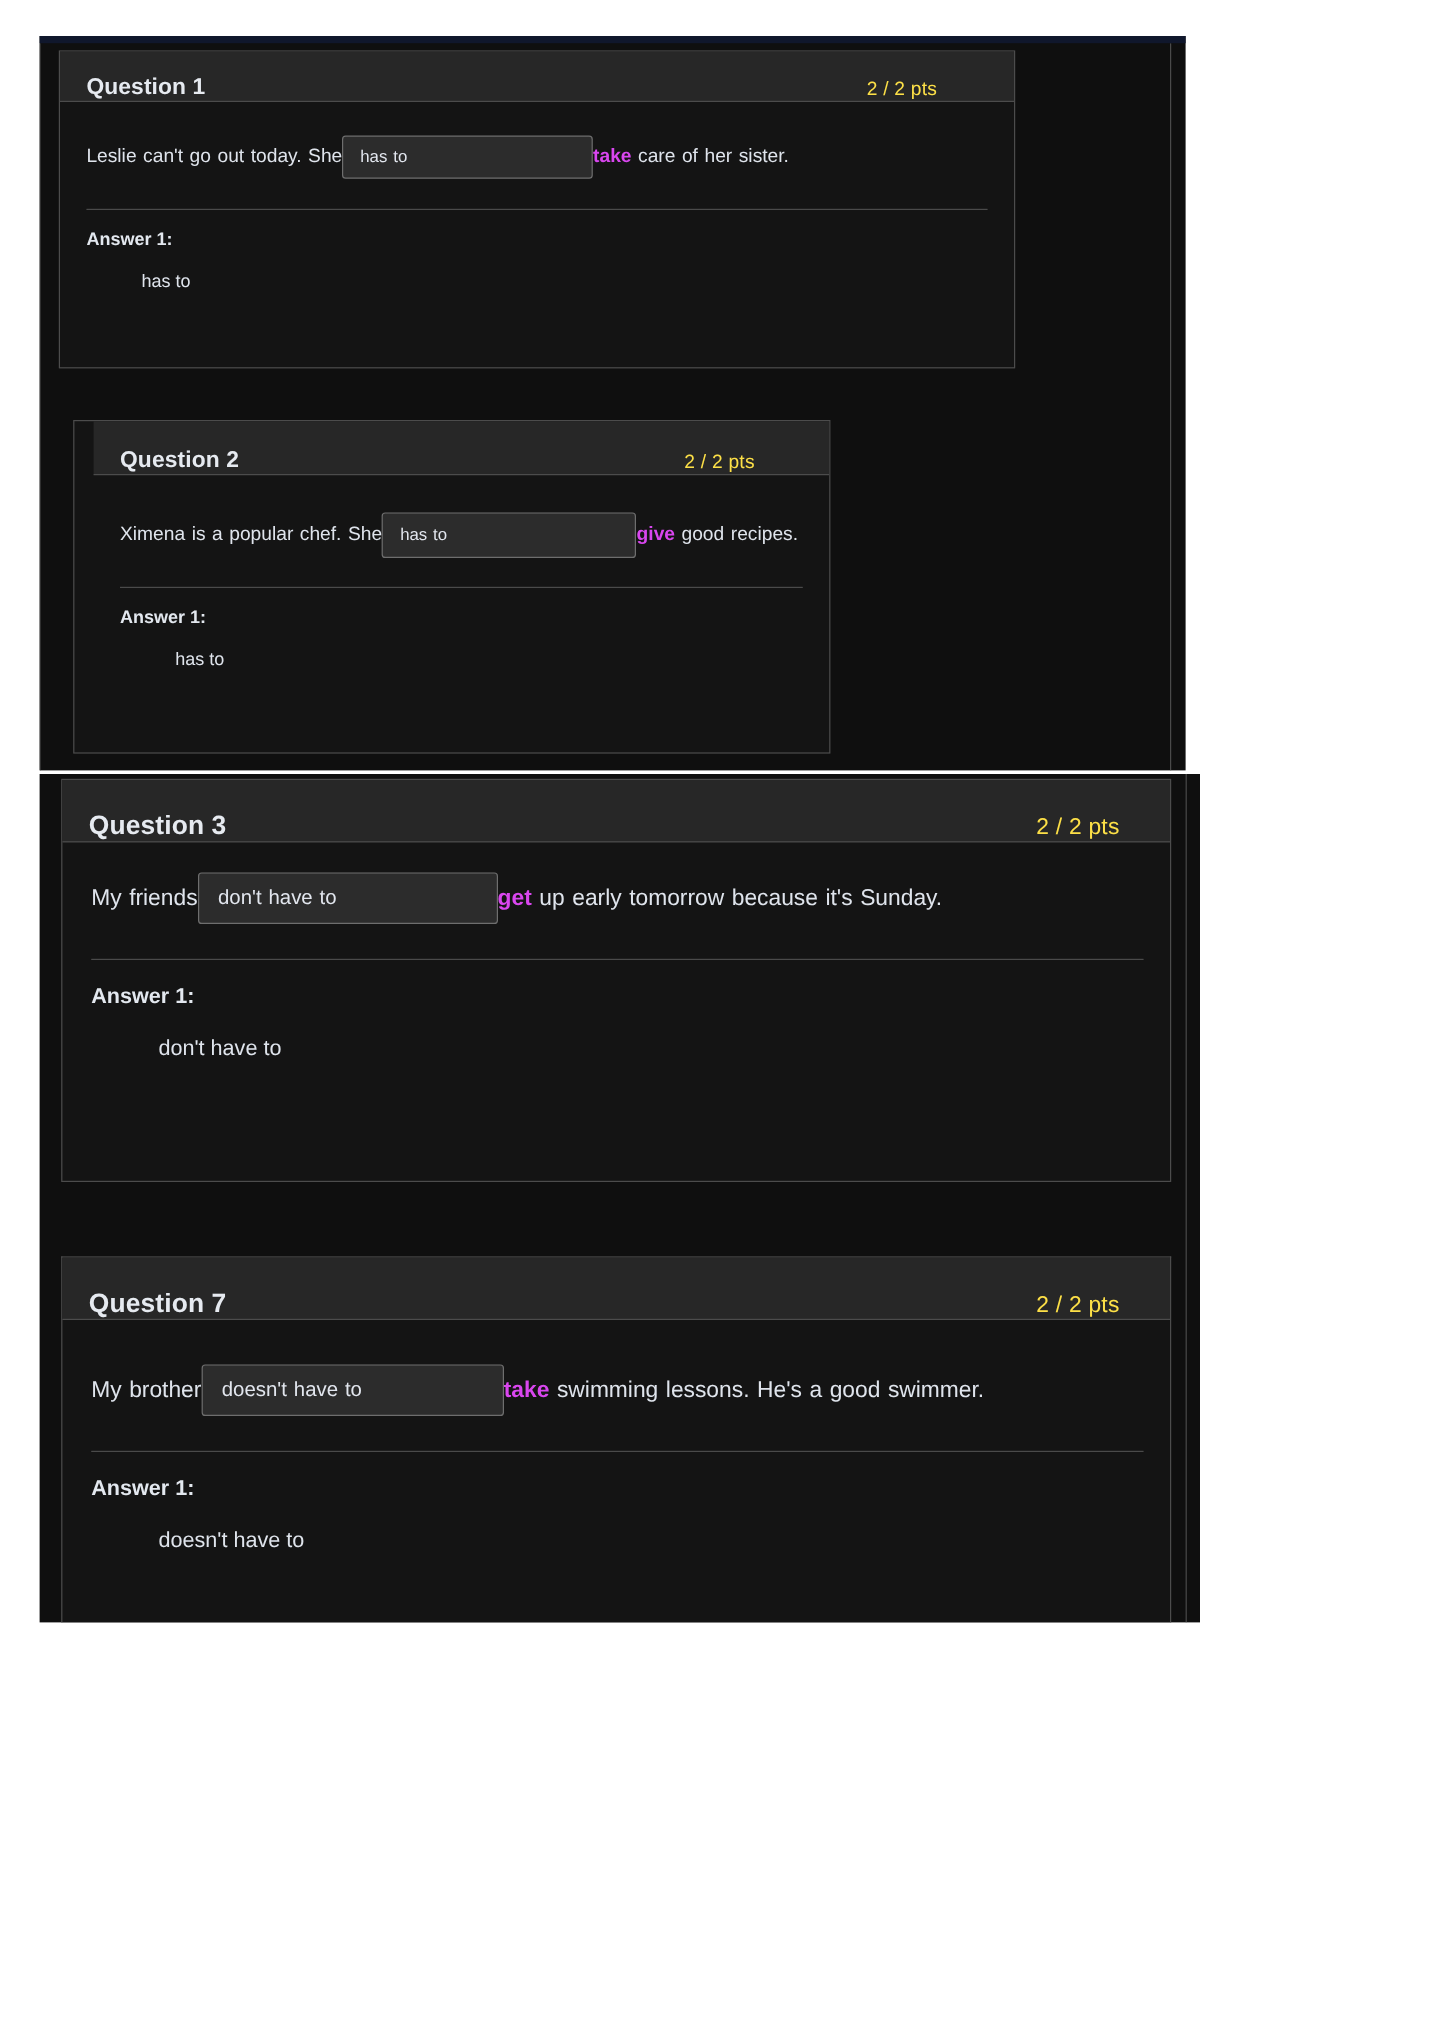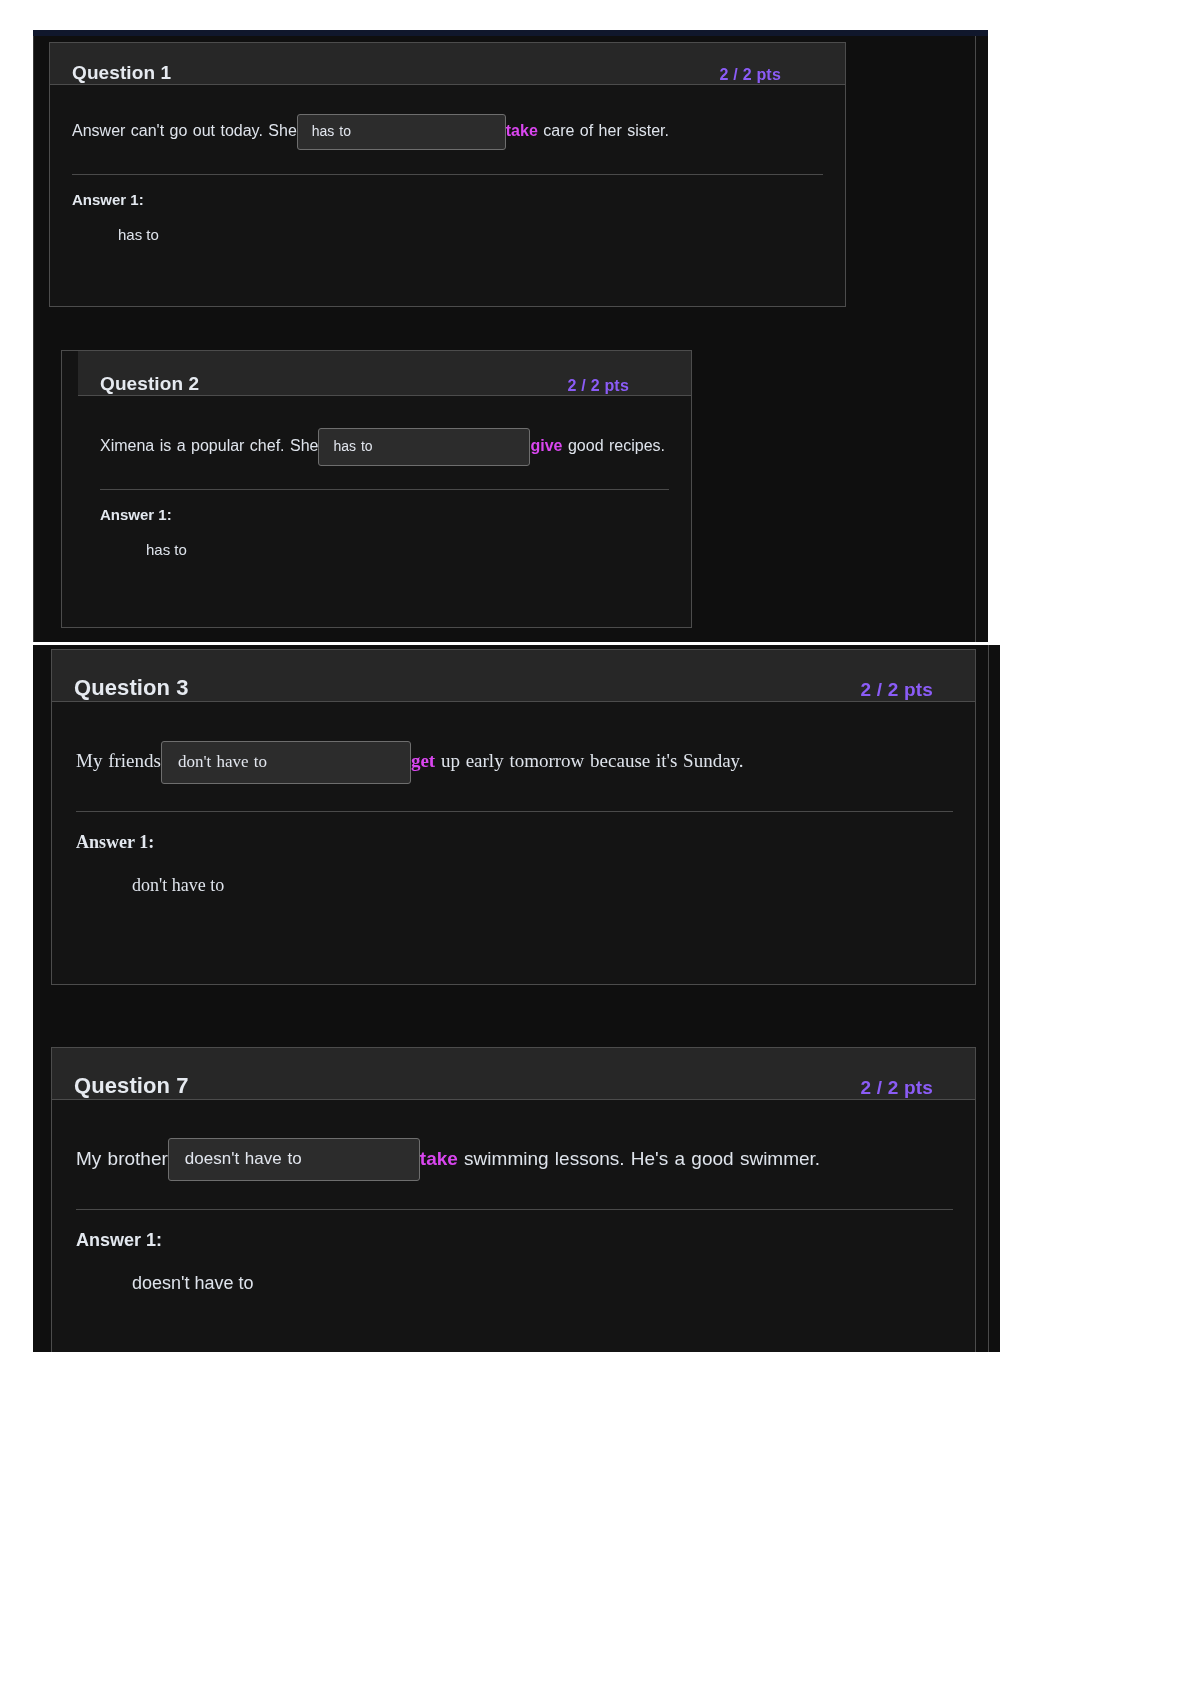--- a/index.html
+++ b/index.html
@@ -74,22 +74,22 @@
     padding: 0 22px;
   }
 
   .qtitle {
     font-weight: bold;
     color: #e6eaf0;
     letter-spacing: .1px;
   }
 
   .qpts {
-    font-weight: bold;
-    color: #8b5cf6;
+    font-weight: normal;
+    color: #fde047;
     letter-spacing: .2px;
   }
 
   .qbody {
     padding: 0 22px;
   }
 
   .qtext {
     color: #dfe4ec;
     line-height: 2.55;
@@ -150,21 +150,21 @@
   #q2 .blank { width: 212px; height: 38px; padding: 9px 0 0 14px; font-size: 14px; }
   #q2 .ansdivider { margin-top: 22px; }
   #q2 .anslabel { font-size: 15px; margin-top: 16px; display: block; }
   #q2 .ansvalue { font-size: 15px; margin-top: 18px; margin-left: 46px; display: block; }
 
   
   #q3 { left: 18px; top: 4px; width: 925px; height: 336px; }
   #q3 .qhead { height: 52px; }
   #q3 .qtitle { font-size: 22px; }
   #q3 .qpts { font-size: 19px; margin-right: 20px; }
-  #q3 .qbody { padding-top: 36px; padding-left: 24px; font-family: Liberation Serif, serif; }
+  #q3 .qbody { padding-top: 24px; padding-left: 24px; }
   #q3 .qtext { font-size: 19px; line-height: 2.45; }
   #q3 .blank { width: 250px; height: 43px; padding: 10px 0 0 16px; font-size: 17px; }
   #q3 .ansdivider { margin-top: 26px; }
   #q3 .anslabel { font-size: 18px; margin-top: 20px; display: block; }
   #q3 .ansvalue { font-size: 18px; margin-top: 22px; margin-left: 56px; display: block; }
 
   
   #q4 { left: 18px; top: 402px; width: 925px; height: 305px; border-bottom: none; }
   #q4 .qhead { height: 52px; }
   #q4 .qtitle { font-size: 22px; }
@@ -184,21 +184,21 @@
   <div class="panel" id="panel-top">
     <div class="panel-left-rail"></div>
     <div class="panel-rail" style="right:12px;"></div>
 
     <div class="qcard" id="q1">
       <div class="qhead">
         <span class="qtitle">Question 1</span>
         <span class="qpts">2 / 2 pts</span>
       </div>
       <div class="qbody">
-        <div class="qtext"><span>Answer can't go out today. She</span><span class="blank">has to</span><span class="bold">take</span><span> care of her sister.</span></div>
+        <div class="qtext"><span>Leslie can't go out today. She</span><span class="blank">has to</span><span class="bold">take</span><span> care of her sister.</span></div>
         <div class="ansdivider"></div>
         <span class="anslabel">Answer 1:</span>
         <span class="ansvalue">has to</span>
       </div>
     </div>
 
     <div class="qcard" id="q2">
       <div class="qhead">
         <span class="qtitle">Question 2</span>
         <span class="qpts">2 / 2 pts</span>

